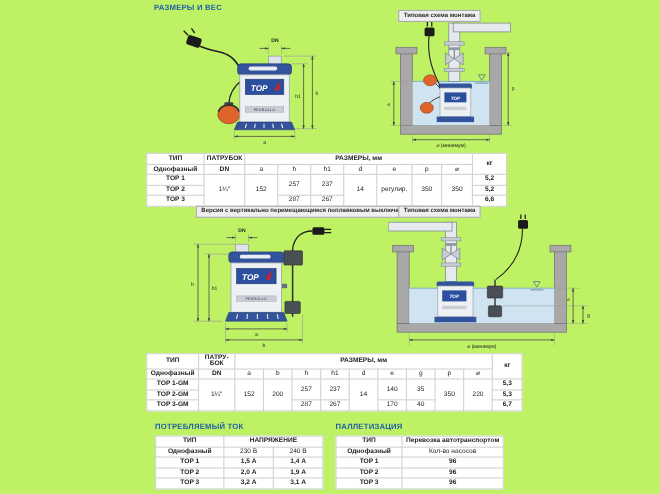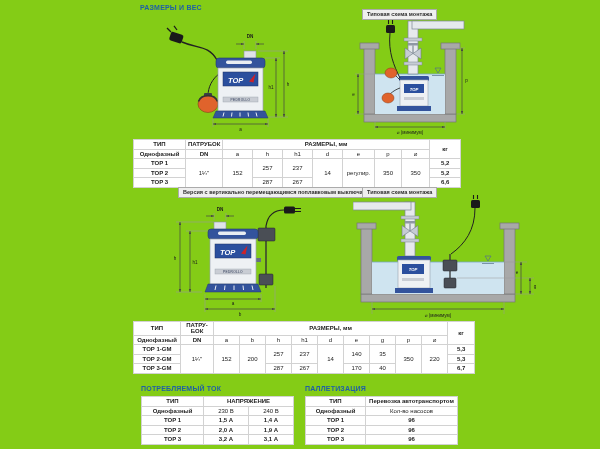--- a/index.html
+++ b/index.html
@@ -1,17 +1,17 @@
 <!DOCTYPE html>
 <html><head>
 <meta charset="utf-8">
 <style>
   html,body{margin:0;padding:0;width:600px;height:449px;overflow:hidden;background:#ffffff;
             font-family:"Liberation Sans", sans-serif;}
-  .page{position:absolute;inset:0;background:#84cc16;}
+  .page{position:absolute;inset:0;background:#bef264;}
   .h-blue{position:absolute;color:#1f5fa6;font-size:7px;font-weight:bold;letter-spacing:.2px;white-space:nowrap;}
   .tag{position:absolute;font-size:5.5px;font-weight:bold;color:#2b2b2b;background:#efefef;
        border:1px solid #ababab;padding:1px 4px;white-space:nowrap;line-height:1.2;}
   .fig{position:absolute;}
   .tbl{border-collapse:collapse;position:absolute;table-layout:fixed;background:#fff;font-size:6px;
        color:#1c1c1c;border-top:1px solid #5a5a5a;border-bottom:1px solid #5a5a5a;}
   .tbl td{border:1px solid #d2d2d2;padding:0 2px;text-align:center;height:8.5px;line-height:1.05;
           vertical-align:middle;overflow:hidden;}
   .tbl thead{border-bottom:1px solid #5a5a5a;}
   .lft{text-align:left;}

